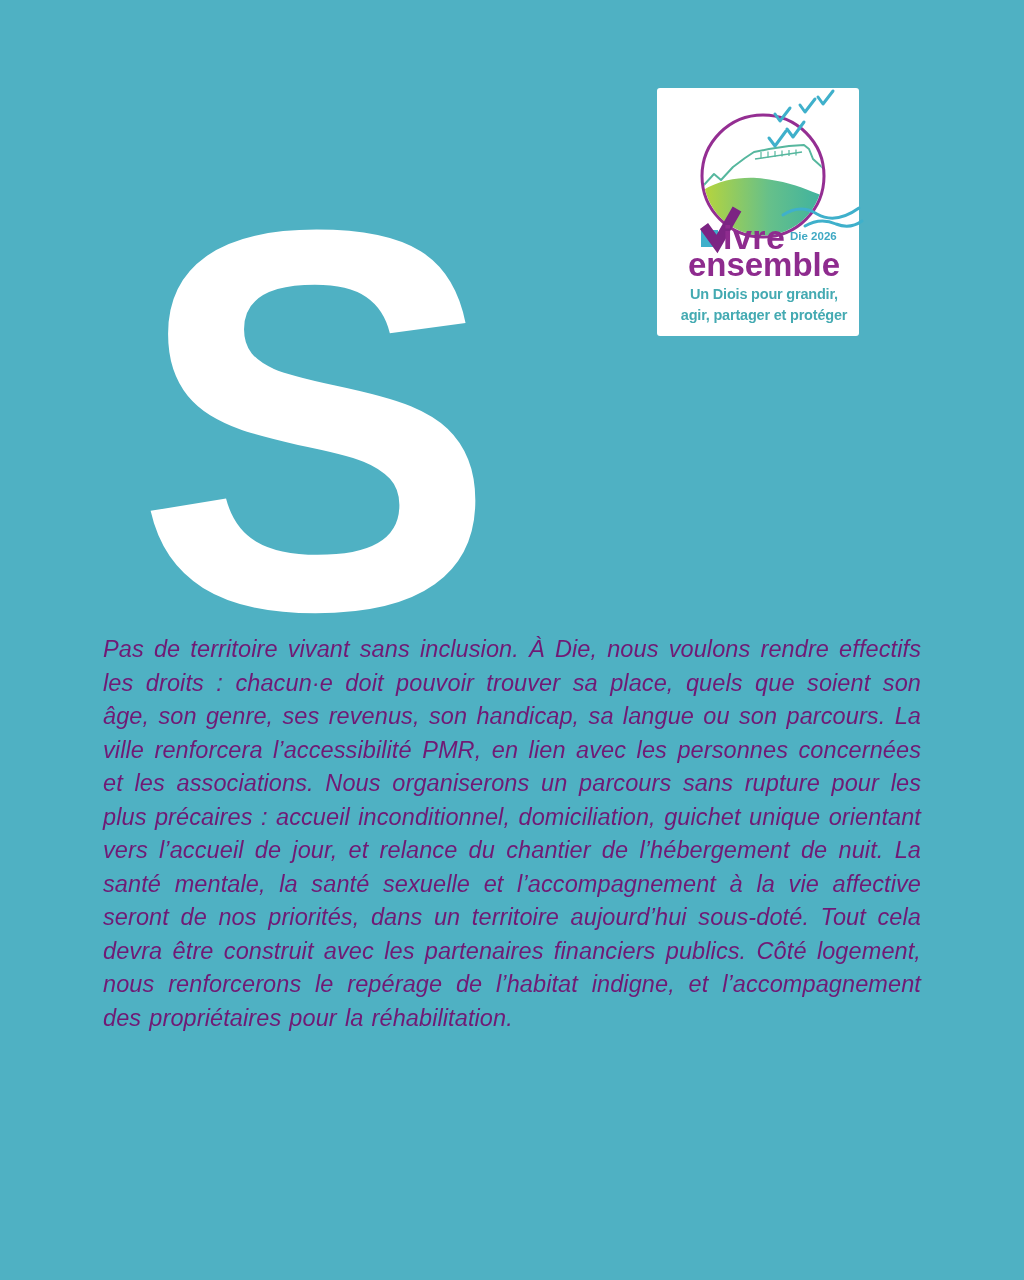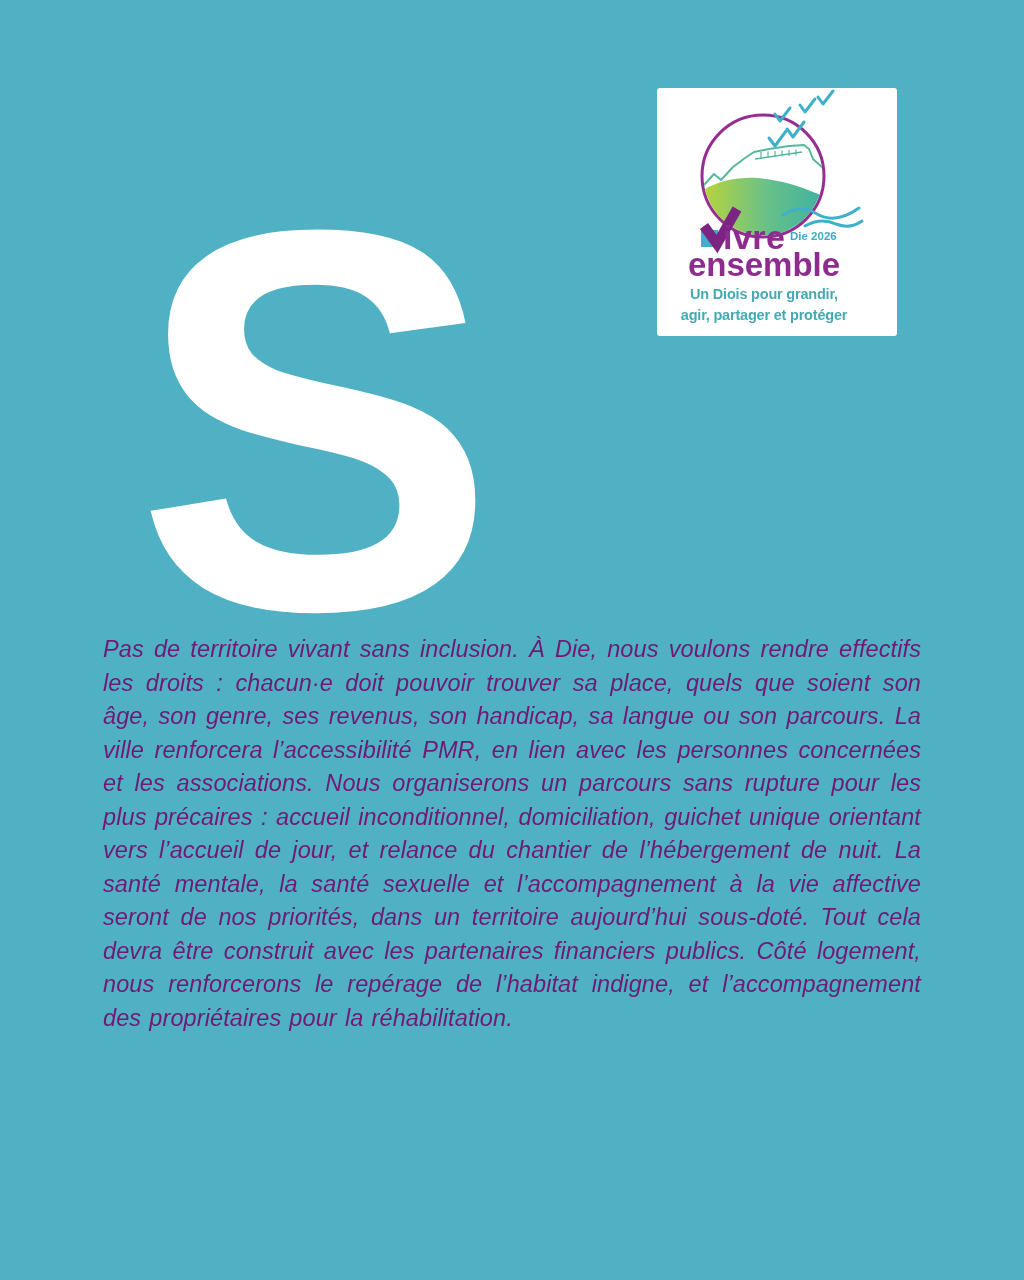--- a/index.html
+++ b/index.html
@@ -22,21 +22,21 @@
     line-height: 1;
     font-weight: bold;
     color: #ffffff;
     letter-spacing: 0;
     user-select: none;
   }
   
   .logo-card {
     position: absolute;
     left: 657px; top: 88px;
-    width: 240px; height: 248px;
+    width: 202px; height: 248px;
     background: #ffffff;
     border-radius: 3px;
   }
   .logo-card svg { display: block; }
   
   .content {
     position: absolute;
     left: 103px; top: 633px;
     width: 818px;
   }

